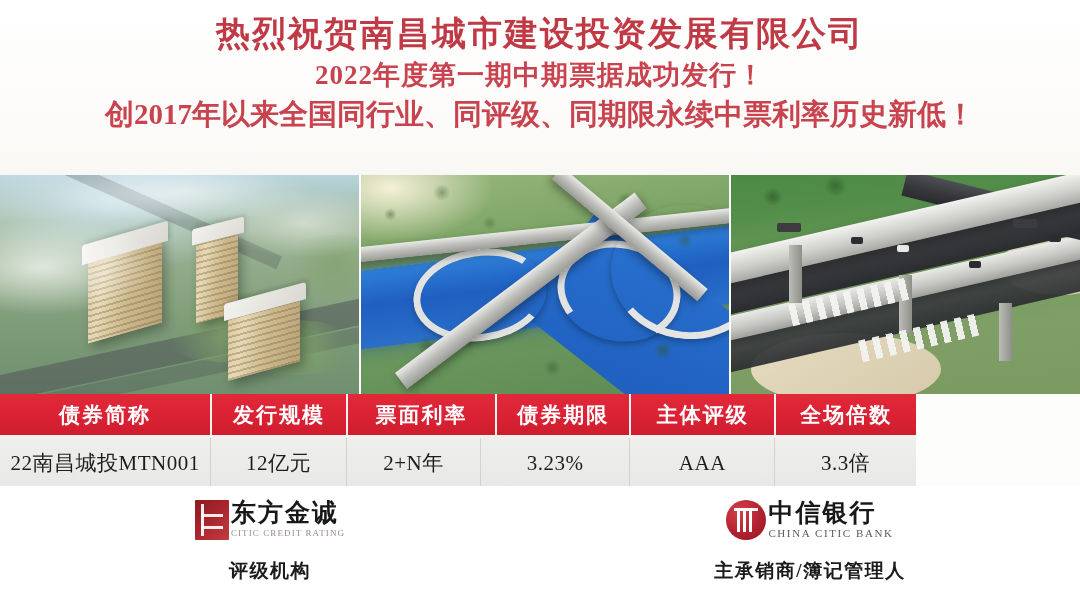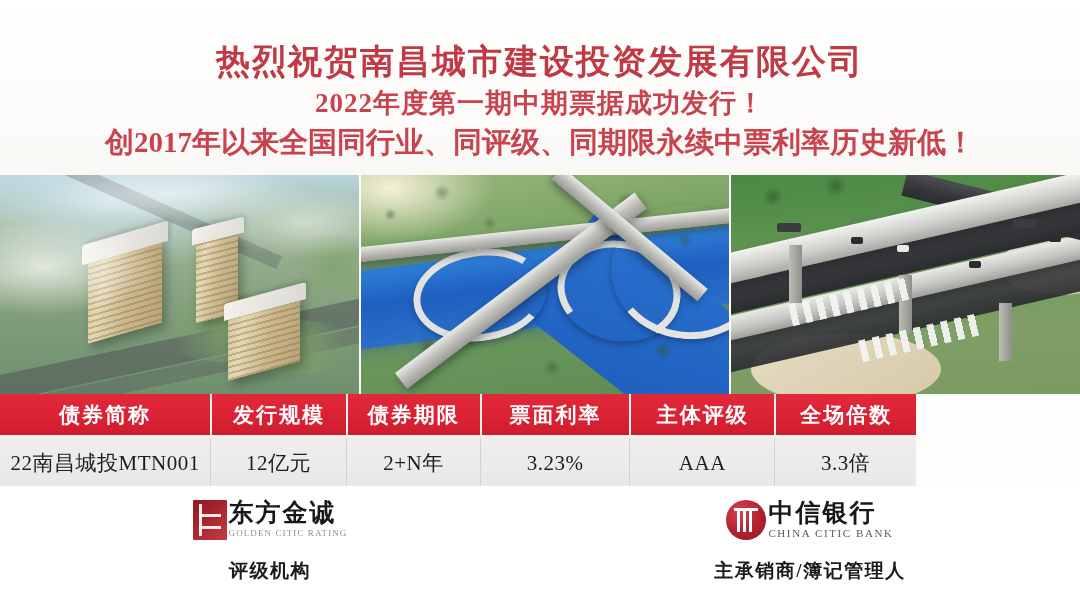--- a/index.html
+++ b/index.html
@@ -22,21 +22,21 @@
 
   
   .headline-block {
     position: absolute;
     left: 0;
     top: 0;
     width: 1080px;
     height: 203px;
     background: linear-gradient(180deg, #ffffff 0%, #fcfbf9 60%, #f7f6f3 100%);
     box-sizing: border-box;
-    padding-top: 40px;
+    padding-top: 12px;
     text-align: center;
   }
   .headline-line {
     color: #c3424d;
     font-family: "Liberation Serif", "DejaVu Serif", serif;
     font-weight: bold;
     white-space: nowrap;
     letter-spacing: 1px;
   }
   .headline-1 {
@@ -467,43 +467,43 @@
       <div class="car bus" style="left:282px; top:44px;"></div>
       <div class="car" style="left:318px; top:60px;"></div>
     </div>
 
   </div>
 
   <div class="bond-table">
     <div class="bt-header">
       <div class="bt-cell col-0">债券简称</div>
       <div class="bt-cell col-1">发行规模</div>
+      <div class="bt-cell col-3">票面利率</div>
       <div class="bt-cell col-2">债券期限</div>
-      <div class="bt-cell col-3">票面利率</div>
       <div class="bt-cell col-4">主体评级</div>
       <div class="bt-cell col-5">全场倍数</div>
     </div>
     <div class="bt-row">
       <div class="bt-cell col-0">22南昌城投MTN001</div>
       <div class="bt-cell col-1">12亿元</div>
       <div class="bt-cell col-2">2+N年</div>
       <div class="bt-cell col-3">3.23%</div>
       <div class="bt-cell col-4">AAA</div>
       <div class="bt-cell col-5">3.3倍</div>
     </div>
   </div>
 
   <div class="sponsors">
 
     <div class="sponsor">
       <div class="sp-logo">
         <div class="mark-gcr"></div>
         <div class="sp-names">
           <div class="sp-cn">东方金诚</div>
-          <div class="sp-en muted">GOLDEN CITIC RATING</div>
+          <div class="sp-en muted">CITIC CREDIT RATING</div>
         </div>
       </div>
       <div class="sp-role">评级机构</div>
     </div>
 
     <div class="sponsor">
       <div class="sp-logo">
         <div class="mark-citic"></div>
         <div class="sp-names">
           <div class="sp-cn">中信银行</div>

